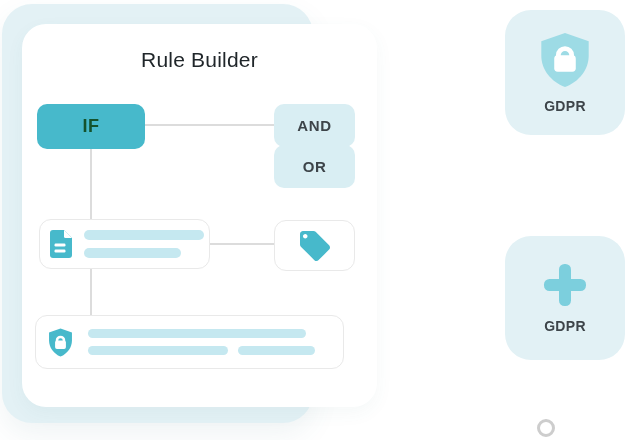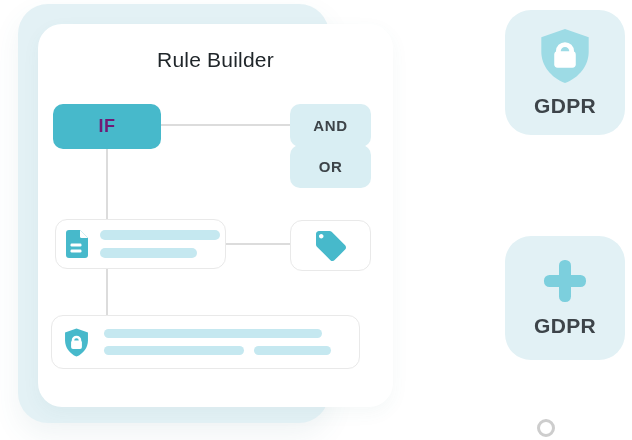--- a/index.html
+++ b/index.html
@@ -5,38 +5,37 @@
   html,body{margin:0;padding:0;background:#ffffff;}
   .stage{
     position:relative;width:632px;height:440px;overflow:hidden;
     font-family:"Liberation Sans", sans-serif;
   }
   
   .outer-card{
     position:absolute;left:2px;top:4px;width:311px;height:419px;
     background:var(--mint);border-radius:30px;
     box-shadow:0 12px 28px rgba(60,110,125,.08);
-    margin-left:16px;
   }
   .inner-card{
     position:absolute;left:20px;top:20px;width:355px;height:383px;
     background:#ffffff;border-radius:24px;
     box-shadow:0 6px 18px rgba(60,110,125,.05);
   }
   .rb-title{
     position:absolute;left:20px;top:44px;width:355px;
     text-align:center;font-size:21px;font-weight:500;color:var(--title);
     letter-spacing:.2px;
   }
   
   .if-btn{
     position:absolute;left:35px;top:100px;width:108px;height:45px;
     background:var(--teal);border-radius:10px;
     display:flex;align-items:center;justify-content:center;
-    color:#701a75;font-size:18px;font-weight:bold;letter-spacing:.5px;
+    color:#14532d;font-size:18px;font-weight:bold;letter-spacing:.5px;
     border:none;cursor:pointer;
   }
   .chip{
     position:absolute;left:272px;width:81px;height:43px;
     background:var(--chip-bg);border-radius:10px;
     display:flex;align-items:center;justify-content:center;
     color:var(--text-dark);font-size:15px;font-weight:bold;letter-spacing:.6px;
     border:none;cursor:pointer;
   }
   .chip.and{top:100px;}
@@ -63,21 +62,21 @@
   .conn.v2{left:88px;top:265px;width:2px;height:46px;}
   
   .badge{
     position:absolute;left:505px;width:120px;
     background:var(--badge-bg);border-radius:26px;
     display:flex;flex-direction:column;align-items:center;justify-content:center;
     gap:10px;cursor:pointer;
   }
   .badge.gdpr{top:10px;height:125px;}
   .badge.hippa{top:236px;height:124px;}
-  .badge-label{color:var(--text-dark);font-size:21px;font-weight:bold;letter-spacing:.3px;}
+  .badge-label{color:var(--text-dark);font-size:14px;font-weight:bold;letter-spacing:.3px;}
   
   .ring{
     position:absolute;left:537px;top:419px;width:12px;height:12px;
     border:3.5px solid var(--ring);border-radius:50%;background:transparent;
   }
   .icon{display:block;}
 </style>
 </head>
 <body>
 

